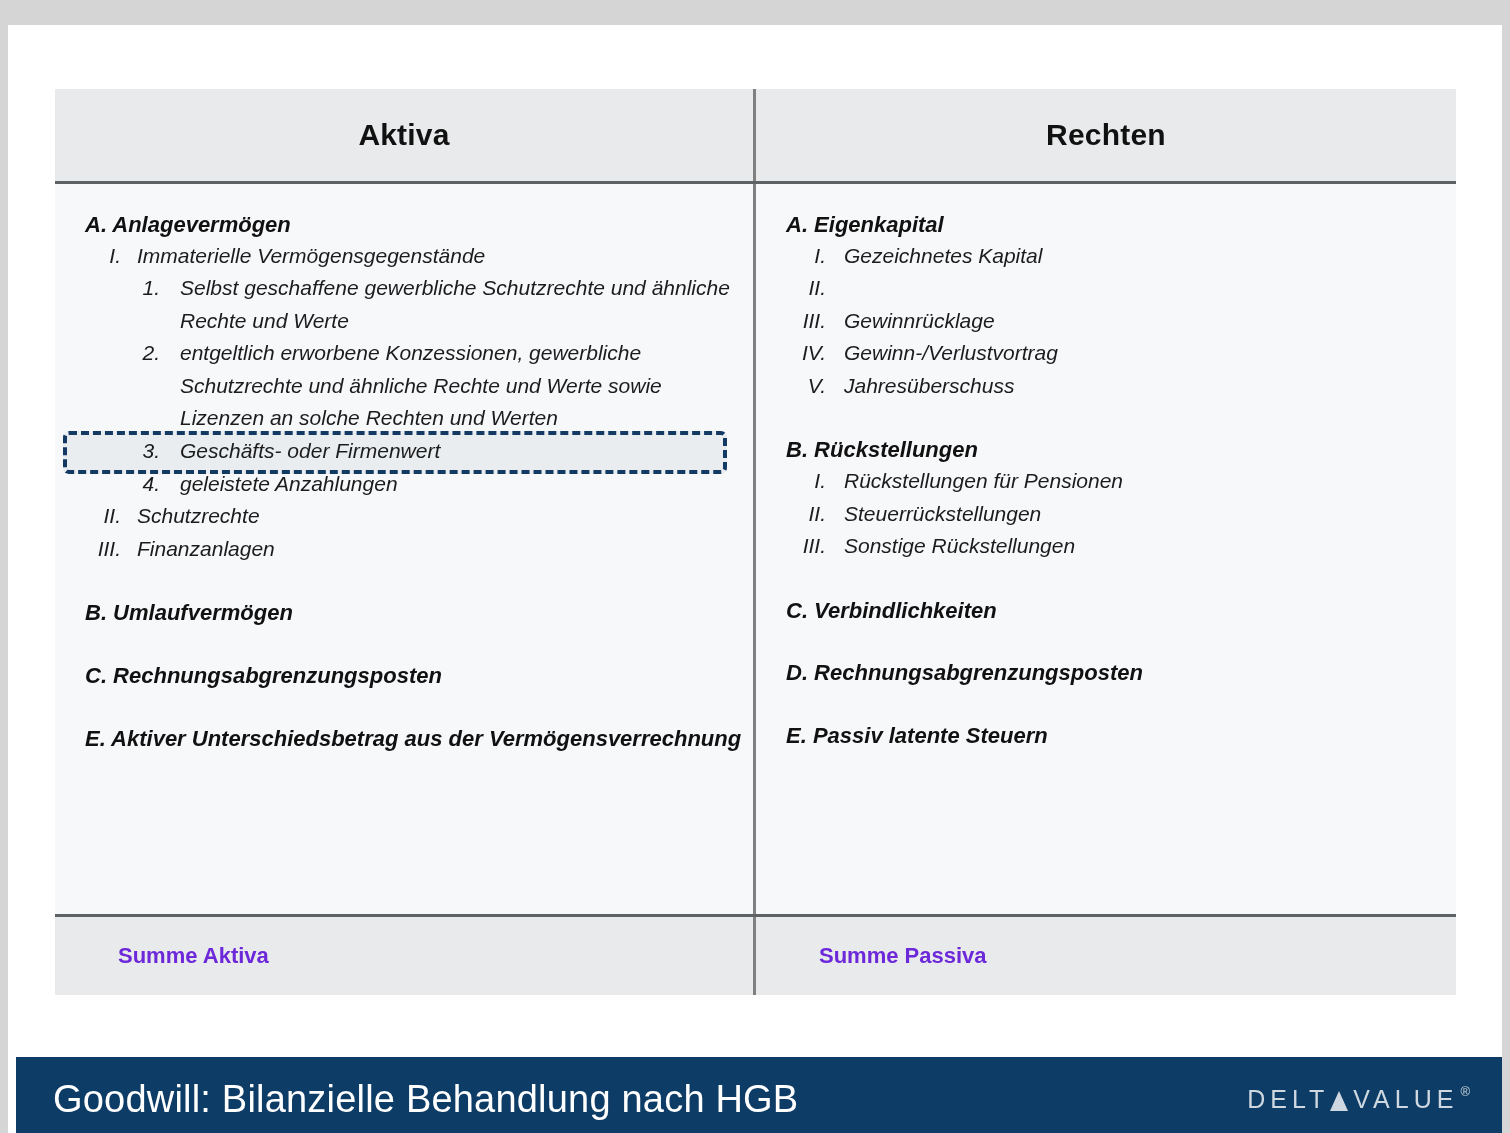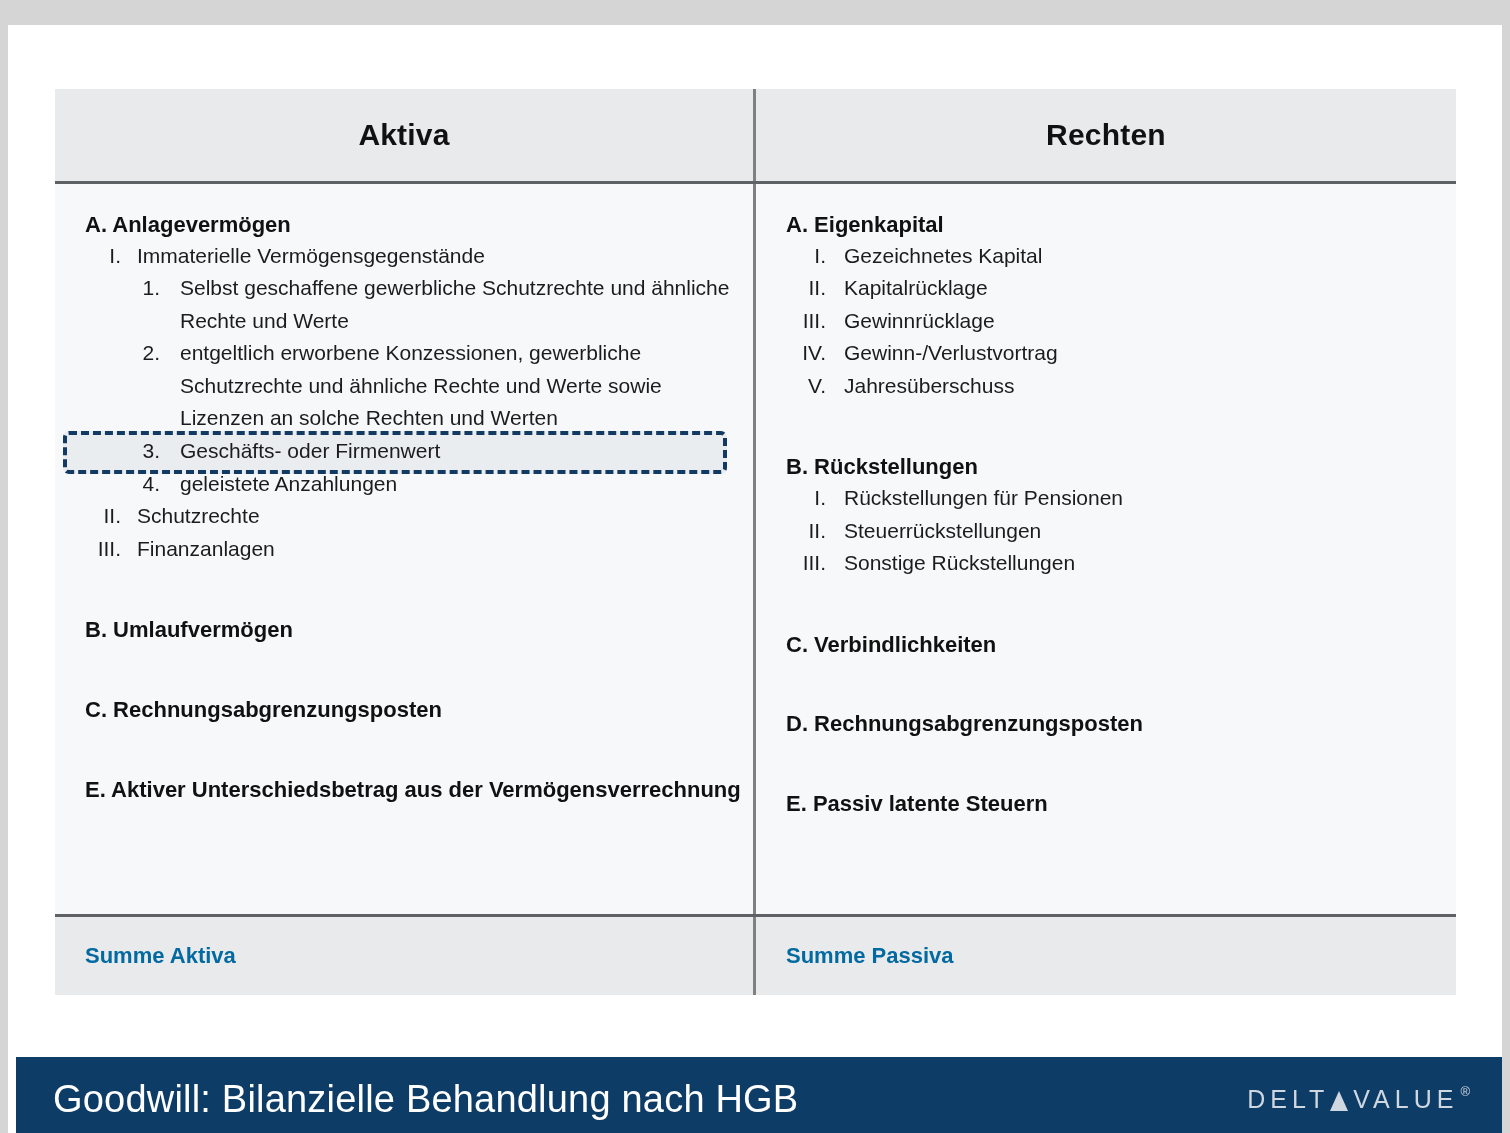--- a/index.html
+++ b/index.html
@@ -56,48 +56,50 @@
   .bs-body {
     display: flex;
     background: #f7f8fa;
     min-height: 730px;
     border-bottom: 3px solid #5e6265;
   }
   .bs-body .col-left { border-right: 3px solid #808080; }
   .bs-body .cell {
     position: relative;
     padding: 26px 0 0 0;
+    font-style: italic;
   }
 
   .bs-footer {
     display: flex;
     background: #e8eaeb;
     height: 78px;
   }
   .bs-footer .col-left { border-right: 3px solid #808080; }
   .bs-footer .cell {
     display: flex;
     align-items: center;
   }
   .sum-label {
     font-size: 22px;
     font-weight: bold;
-    color: #0369a1;
+    color: #6d28d9;
     padding-left: 30px;
+    margin-left: 33px;
   }
 
   
   .grp {
     font-size: 22px;
     font-weight: bold;
     color: #111111;
     padding-left: 30px;
     line-height: 1.35;
   }
-  .grp.spaced { margin-top: 50px; }
+  .grp.spaced { margin-top: 33px; }
 
   .lvl1 {
     display: flex;
     font-size: 21px;
     color: #1c1c1c;
     line-height: 1.55;
     padding-left: 30px;
   }
   .lvl1 .num {
     width: 52px;
@@ -271,21 +273,20 @@
       <div class="cell col-right">
 
         <div class="grp">A. Eigenkapital</div>
 
         <div class="lvl1">
           <span class="num">I.</span>
           <span class="txt">Gezeichnetes Kapital</span>
         </div>
         <div class="lvl1">
           <span class="num">II.</span>
-          <span class="txt">Kapitalrücklage</span>
         </div>
         <div class="lvl1">
           <span class="num">III.</span>
           <span class="txt">Gewinnrücklage</span>
         </div>
         <div class="lvl1">
           <span class="num">IV.</span>
           <span class="txt">Gewinn-/Verlustvortrag</span>
         </div>
         <div class="lvl1">

